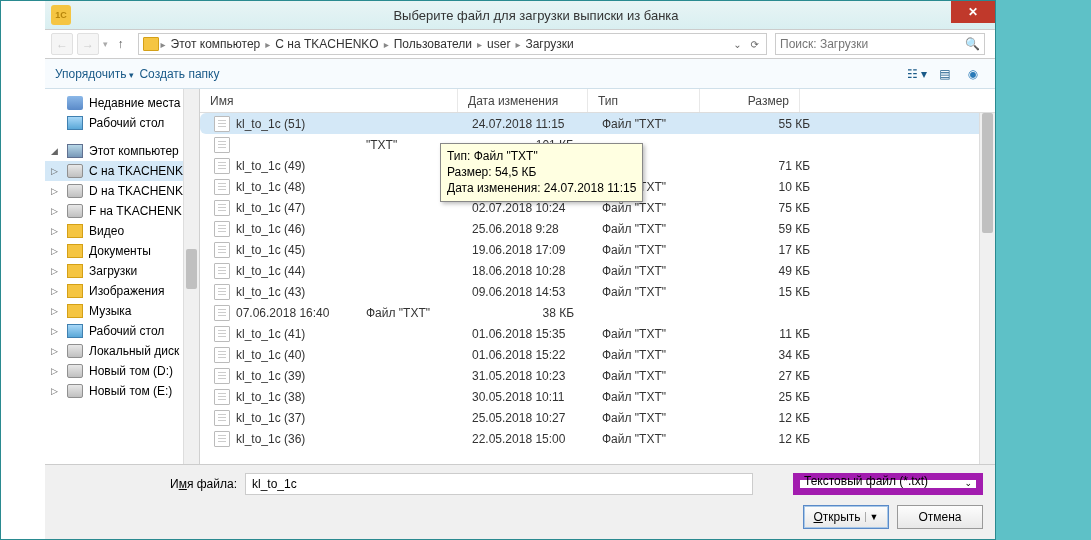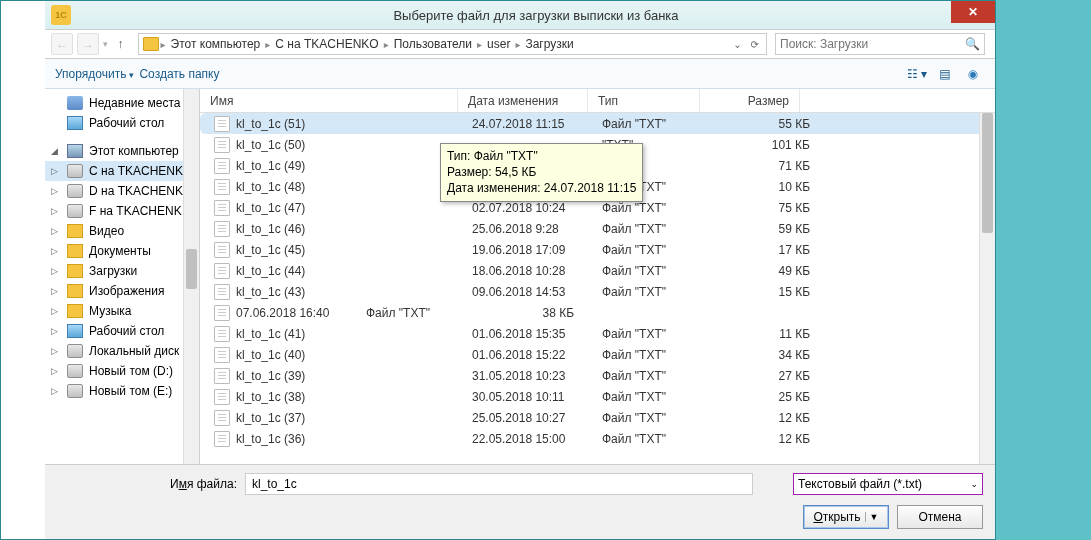--- a/index.html
+++ b/index.html
@@ -69,21 +69,21 @@
 .vscroll{position:absolute;right:0;top:0;bottom:0;width:16px;background:#f0f0f0;border-left:1px solid #ddd;}
 .vscroll .thumb{position:absolute;left:2px;right:2px;top:0;height:120px;background:#c0c0c0;border-radius:2px;}
 
 .tooltip{position:absolute;left:240px;top:30px;background:#ffffe1;border:1px solid #888;padding:4px 6px;font-size:11px;line-height:1.35;box-shadow:2px 2px 4px rgba(0,0,0,0.25);z-index:10;}
 
 .footer{border-top:1px solid #ccc;background:#f0f0f0;padding:8px 12px 10px 12px;}
 .fn-row{display:flex;align-items:center;gap:8px;margin-bottom:10px;}
 .fn-label{width:180px;text-align:right;}
 .fn-label u{text-decoration:underline;}
 .fn-input{flex:1;height:22px;border:1px solid #ccc;padding:0 6px;background:#fff;}
-.fn-select{width:190px;height:22px;border:1px solid #a21caf;background:#fff;padding:0 4px;display:flex;align-items:center;justify-content:space-between;cursor:pointer;margin-left:32px;}
+.fn-select{width:190px;height:22px;border:7px solid #a21caf;background:#fff;padding:0 4px;display:flex;align-items:flex-end;justify-content:space-between;cursor:pointer;margin-left:32px;}
 .btns{display:flex;justify-content:flex-end;gap:8px;}
 .btn{width:86px;height:24px;border:1px solid #999;background:linear-gradient(#fdfdfd,#e8e8e8);cursor:pointer;display:flex;align-items:center;justify-content:center;}
 .btn.primary{border:1px solid #5a8ac8;box-shadow:inset 0 0 0 1px #a8c8e8;}
 .btn u{text-decoration:underline;}
 </style>
 </head>
 <body>
 
 <div class="window">
   <div class="titlebar">
@@ -228,21 +228,20 @@
       <div class="filelist" id="filelist">
         <div class="row sel">
             <div class="file-icon"></div>
             <div class="cell cell-name">kl_to_1c (51)</div>
             <div class="cell cell-date">24.07.2018 11:15</div>
             <div class="cell cell-type">Файл "TXT"</div>
             <div class="cell cell-size">55 КБ</div>
           </div>
           <div class="row">
             <div class="file-icon"></div>
-            <div class="cell cell-name">kl_to_1c (50)</div>
             <div class="cell cell-date"></div>
             <div class="cell cell-type">"TXT"</div>
             <div class="cell cell-size">101 КБ</div>
           </div>
           <div class="row">
             <div class="file-icon"></div>
             <div class="cell cell-name">kl_to_1c (49)</div>
             <div class="cell cell-date"></div>
             <div class="cell cell-type">"TXT"</div>
             <div class="cell cell-size">71 КБ</div>

